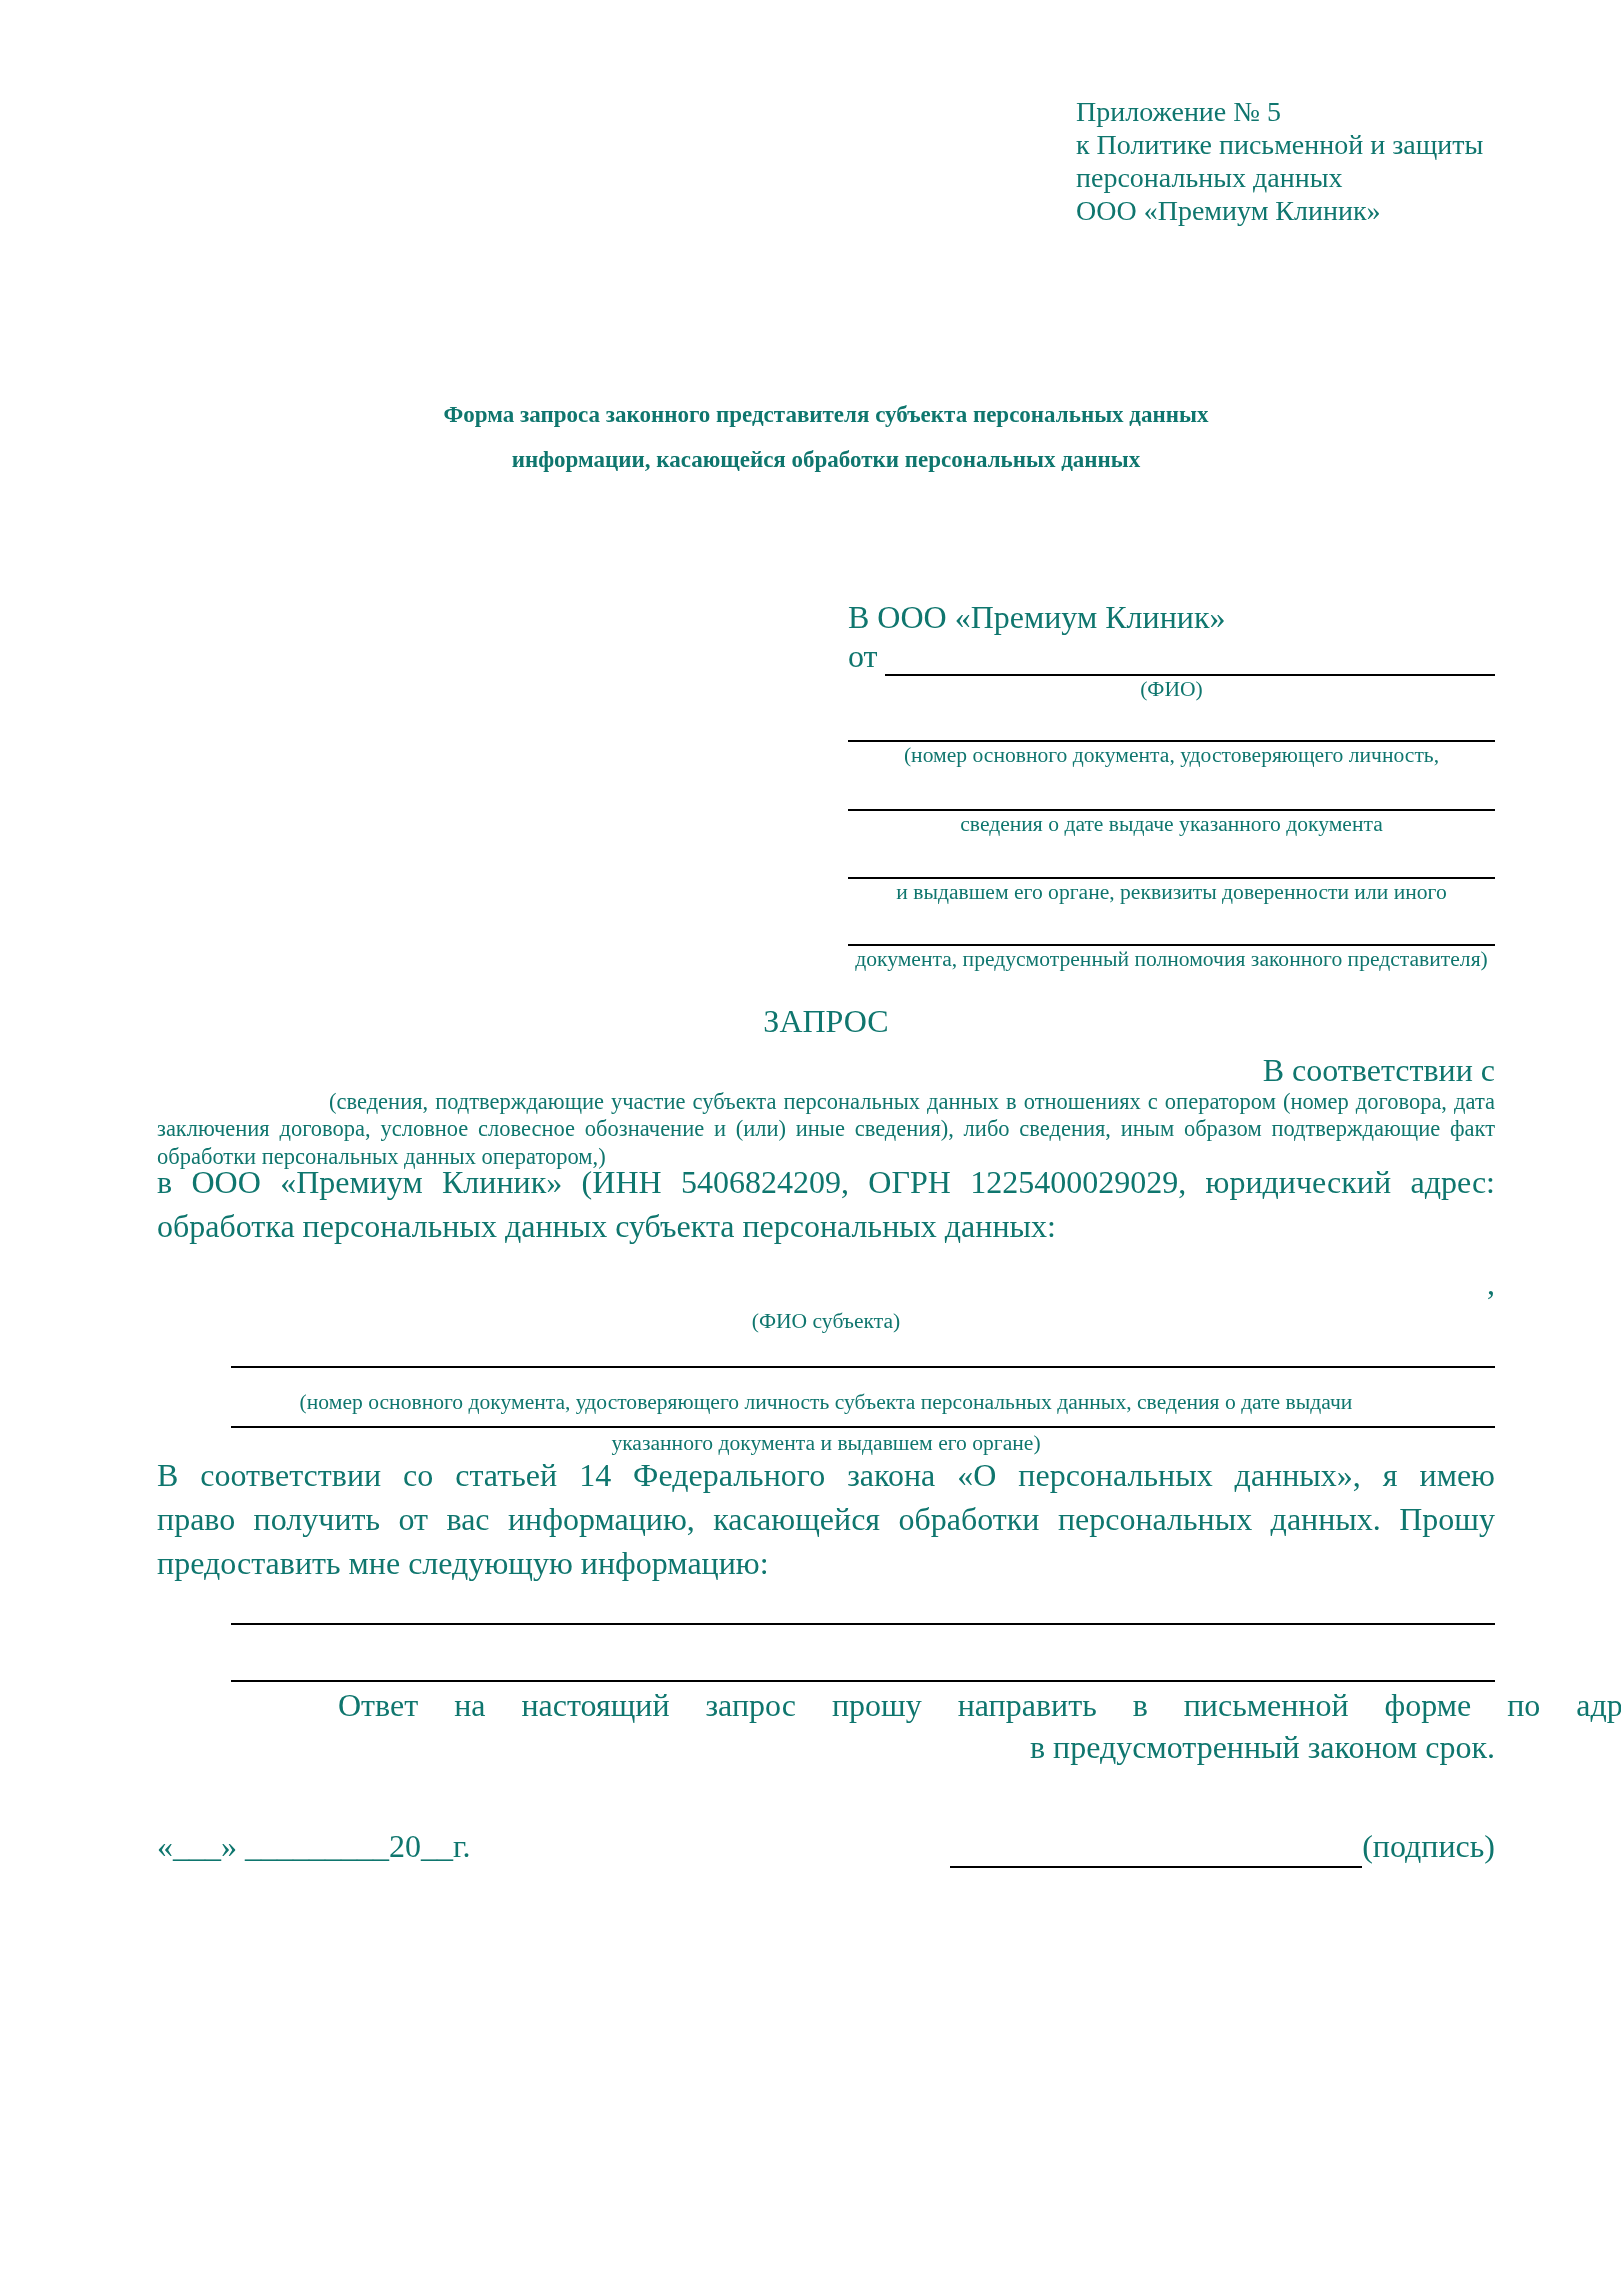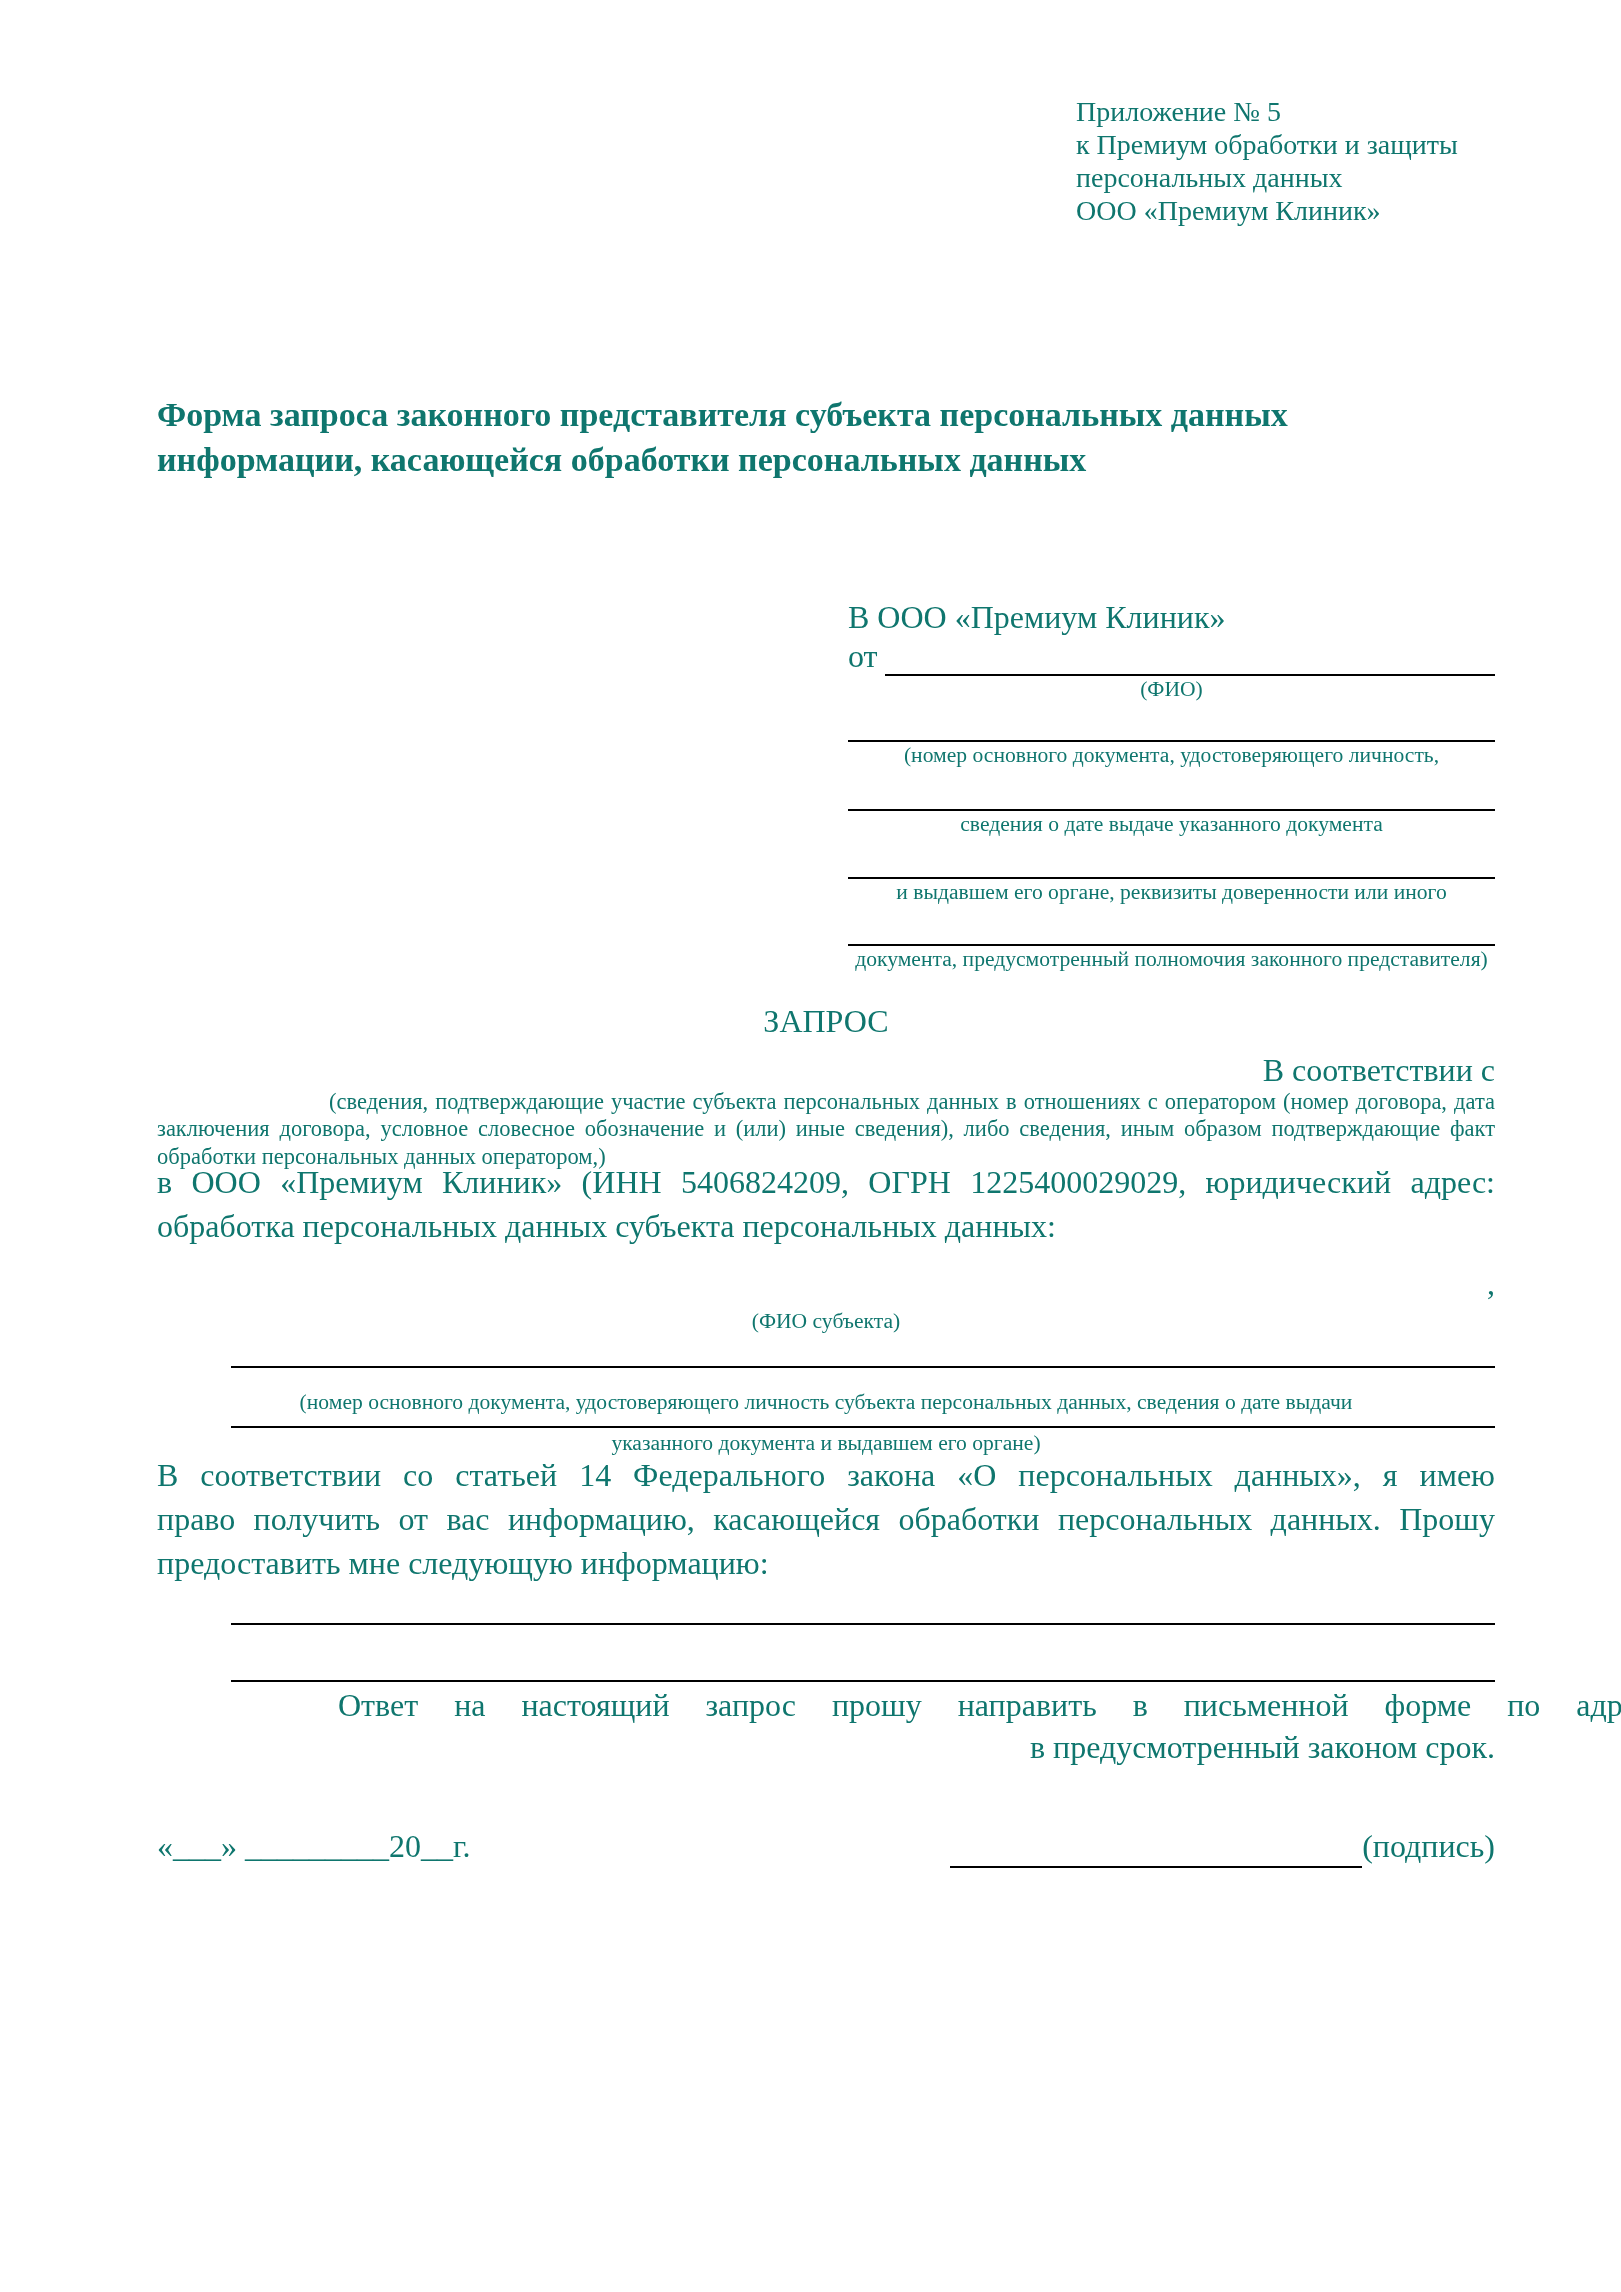--- a/index.html
+++ b/index.html
@@ -7,21 +7,21 @@
     position:relative;
     width:1621px;height:2130px;
     background:#ffffff;color:#0f766e;
     font-family:"Liberation Serif","DejaVu Serif",serif;
     overflow:hidden;
     padding-left:15px;
   }
   
   .annex{position:absolute;left:1076px;top:95px;font-size:28px;line-height:33px;}
   
-  .title{position:absolute;left:157px;top:392px;width:1338px;text-align:left;font-weight:bold;font-size:34px;line-height:45px;}
+  .title{position:absolute;left:157px;top:392px;width:1338px;text-align:center;font-weight:bold;font-size:23px;line-height:45px;}
   
   .addressee{position:absolute;left:848px;top:598px;width:647px;font-size:32px;line-height:39px;}
   .from-row{display:flex;align-items:flex-end;height:37px;margin-top:2px;}
   .from-row .lbl{flex:0 0 auto;}
   .fill{border-bottom:2.9px solid #000;}
   .from-row .fill{flex:1 1 auto;height:35px;margin-left:7.8px;}
   .small-cap{font-size:21.6px;line-height:27.4px;text-align:center;}
   .addr-blank{height:37px;border-bottom:2.9px solid #000;}
   .addr-blank.tall{height:39px;}
   
@@ -41,21 +41,21 @@
   .sig-group{display:flex;align-items:flex-end;}
   .sig-line{width:412px;height:33px;border-bottom:2.9px solid #000;}
 </style>
 </head>
 <body>
 
 <div class="page">
 
   <div class="annex">
     <div>Приложение № 5</div>
-    <div>к Премиум обработки и защиты</div>
+    <div>к Политике письменной и защиты</div>
     <div>персональных данных</div>
     <div>ООО «Премиум Клиник»</div>
   </div>
 
   <div class="title">
     <div>Форма запроса законного представителя субъекта персональных данных</div>
     <div>информации, касающейся обработки персональных данных</div>
   </div>
 
   <div class="addressee">

